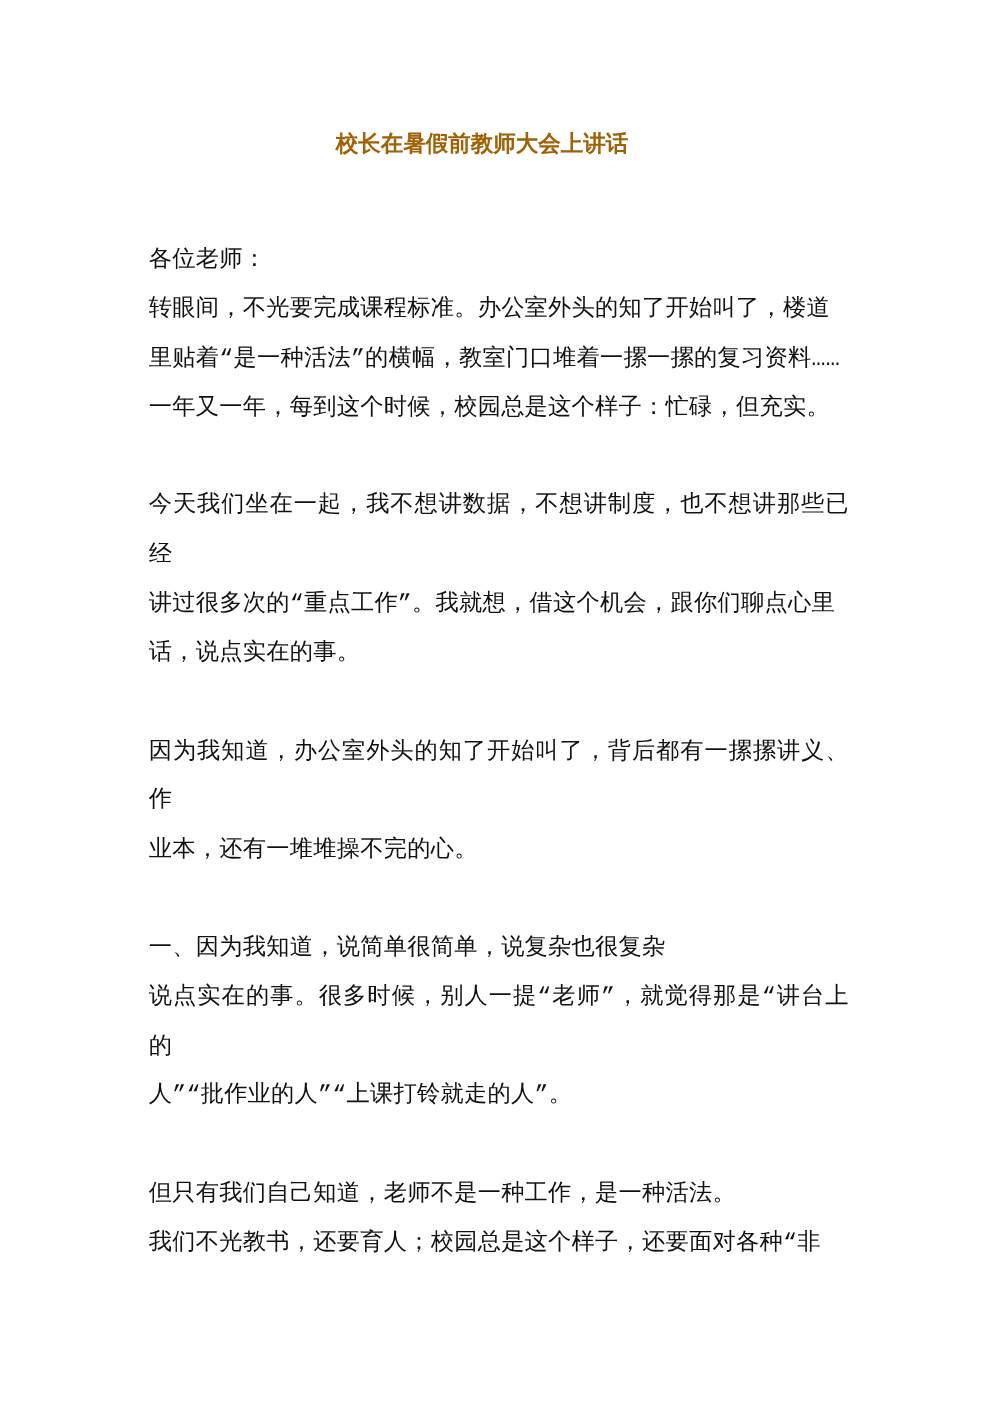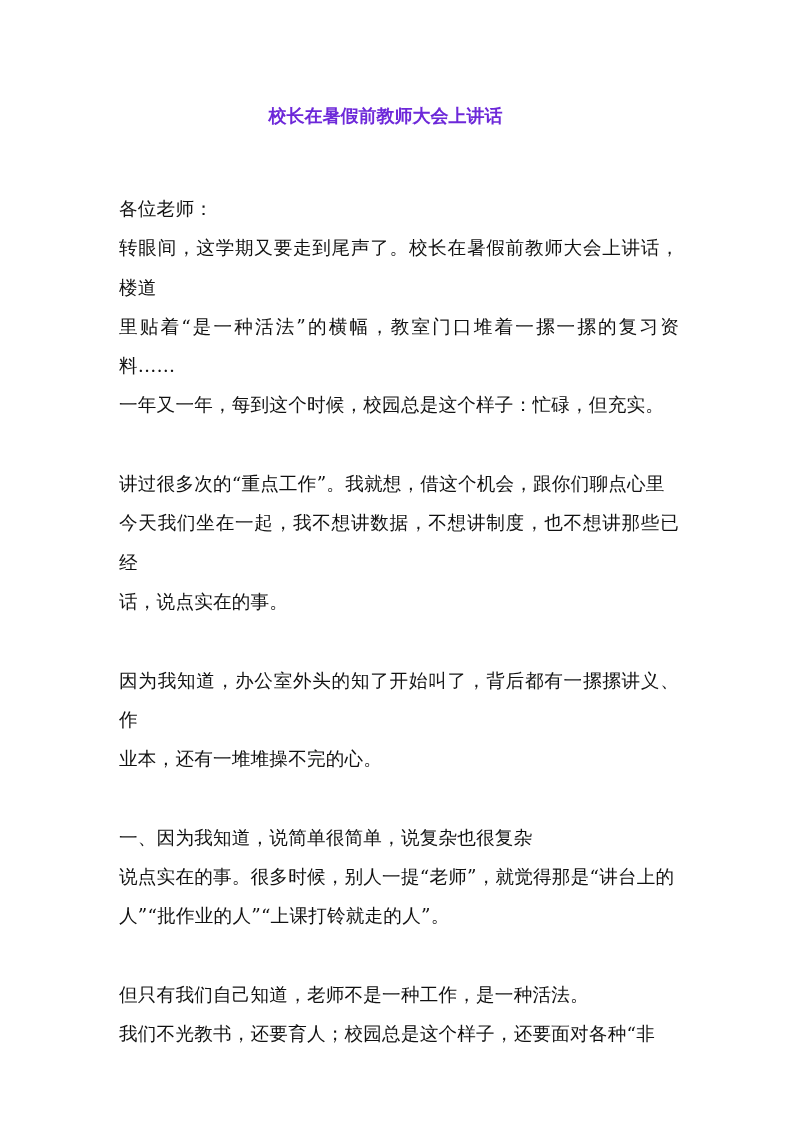--- a/index.html
+++ b/index.html
@@ -26,59 +26,60 @@
       position: absolute;
       top: 104px;
       left: 0;
       width: 771px;
       text-align: center;
       font-family: "DejaVu Sans", "Liberation Sans", sans-serif;
       font-weight: bold;
       font-size: 18px;
       line-height: 24px;
       letter-spacing: 0px;
-      color: #6d28d9;
+      color: #a16207;
     }
     .body-text {
       position: absolute;
       left: 119px;
       top: 189px;
       width: 560px;
       font-size: 18.6px;
       line-height: 39.3px;
       letter-spacing: 0.2px;
+      font-family: Liberation Mono, monospace;
     }
     .para {
       margin: 0;
       padding: 0;
       text-align: justify;
     }
     .gap {
       height: 39.3px;
     }
   </style>
 </head>
 <body>
 
 <div class="page">
   <div class="title">校长在暑假前教师大会上讲话</div>
 
   <div class="body-text">
     <div class="para">各位老师：</div>
 
     <div>
-      <div class="para">转眼间，这学期又要走到尾声了。校长在暑假前教师大会上讲话，楼道</div>
+      <div class="para">转眼间，不光要完成课程标准。办公室外头的知了开始叫了，楼道</div>
       <div class="para">里贴着“是一种活法”的横幅，教室门口堆着一摞一摞的复习资料……</div>
       <div class="para">一年又一年，每到这个时候，校园总是这个样子：忙碌，但充实。</div>
     </div>
     <div class="gap"></div>
 
     <div>
+      <div class="para">今天我们坐在一起，我不想讲数据，不想讲制度，也不想讲那些已经</div>
       <div class="para">讲过很多次的“重点工作”。我就想，借这个机会，跟你们聊点心里</div>
-      <div class="para">今天我们坐在一起，我不想讲数据，不想讲制度，也不想讲那些已经</div>
       <div class="para">话，说点实在的事。</div>
     </div>
     <div class="gap"></div>
 
     <div>
       <div class="para">因为我知道，办公室外头的知了开始叫了，背后都有一摞摞讲义、作</div>
       <div class="para">业本，还有一堆堆操不完的心。</div>
     </div>
     <div class="gap"></div>
 

